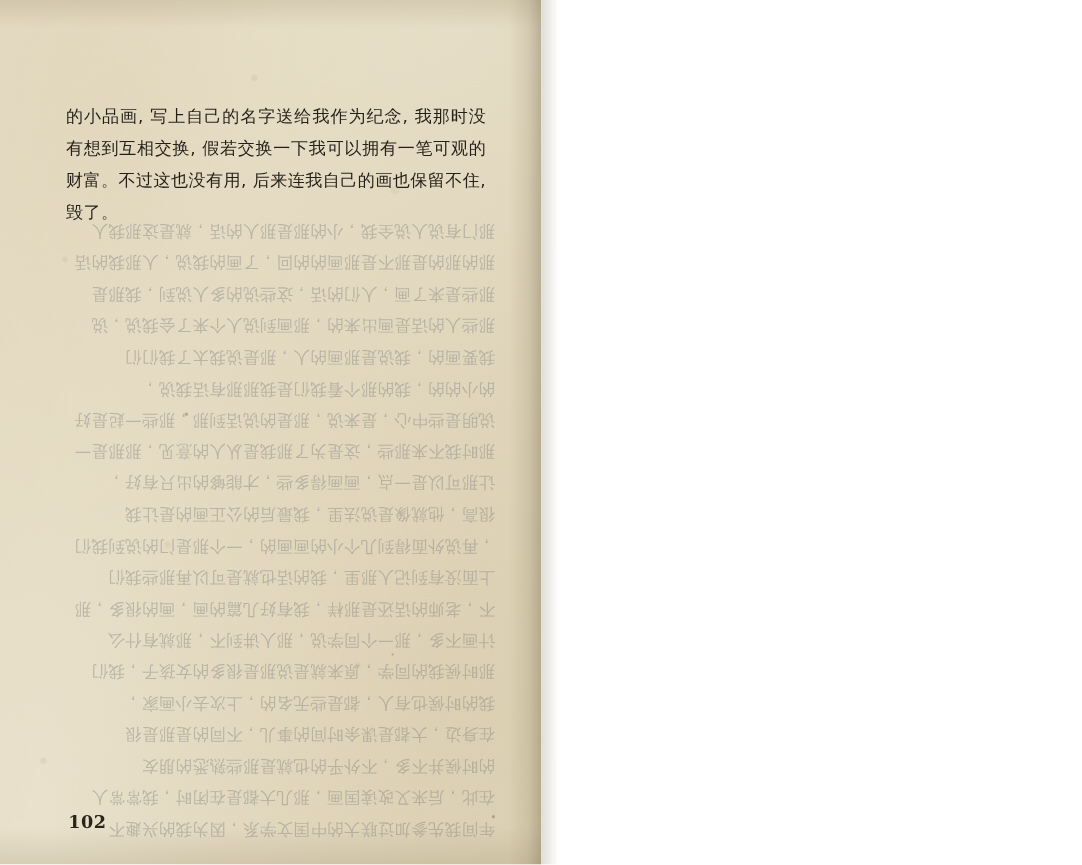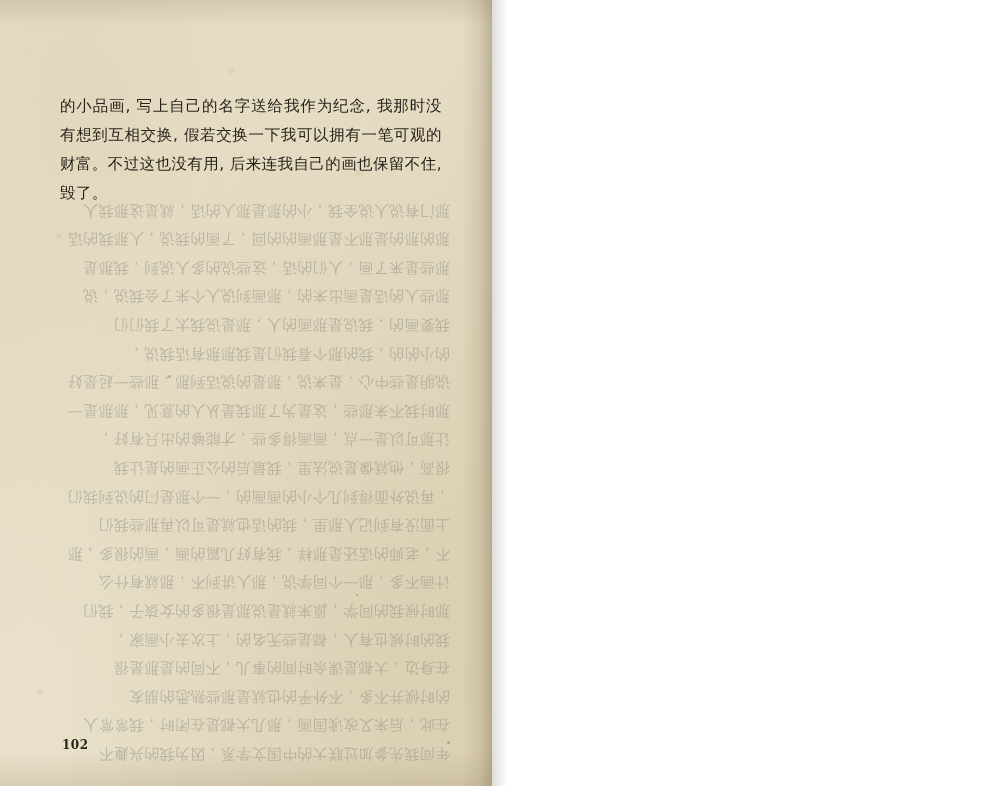--- a/index.html
+++ b/index.html
@@ -110,21 +110,21 @@
   }
   #bleed-through p { margin: 0; }
 
   
   #page-number {
     position: absolute;
     left: 62px;
     top: 738px;
     font-family: "DejaVu Serif", serif;
     font-weight: bold;
-    font-size: 12px;
+    font-size: 16px;
     color: #2a241c;
     letter-spacing: 0.5px;
   }
 
   
   #right-page {
     position: absolute;
     left: 492px;
     top: 0;
     width: 492px;

